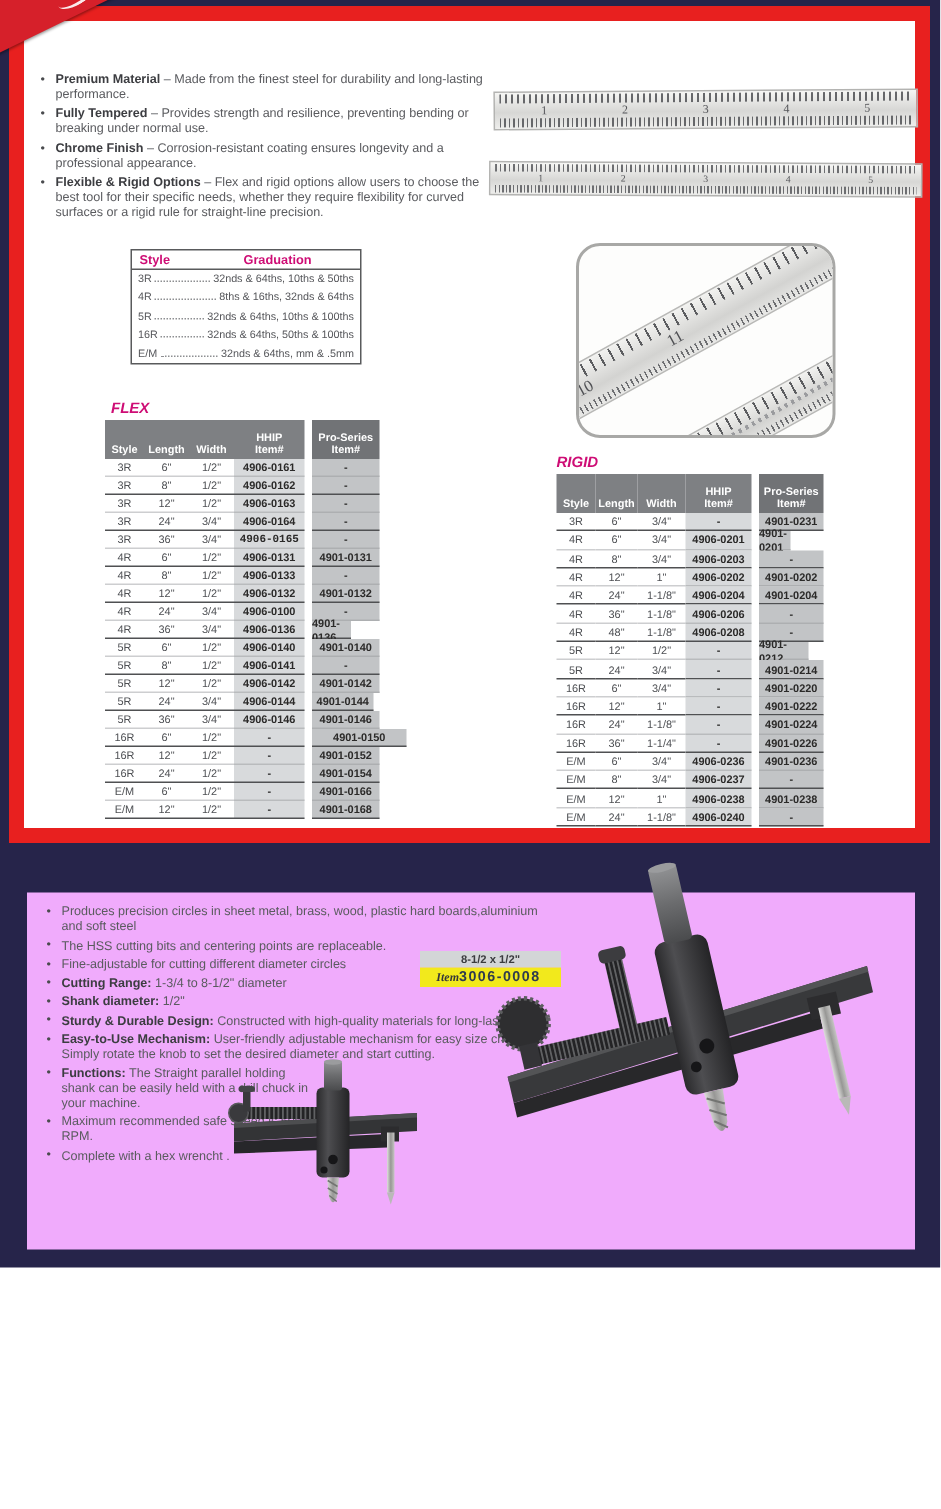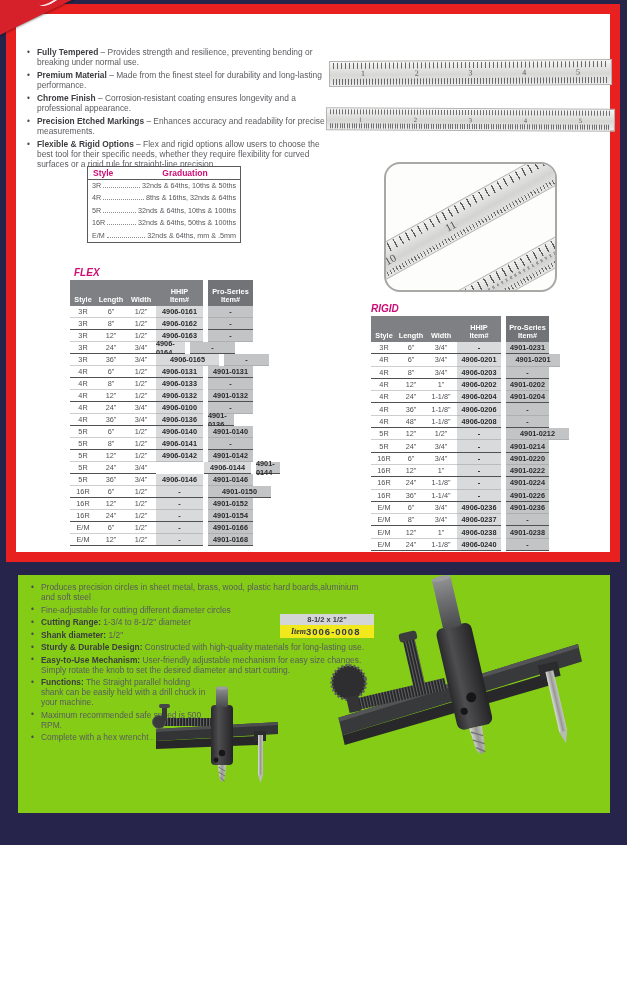--- a/index.html
+++ b/index.html
@@ -89,21 +89,21 @@
   .cell.pro{background:#c2c4c6;font-weight:bold;color:#2b2a29;border-bottom-color:#adafb1;}
   .cell.gapc{background:transparent;border-bottom:none;}
   .srow.heavy .cell{border-bottom:1px solid #4f5052;}
   .srow.heavy .cell.gapc{border-bottom:none;}
 
   
   #bar2{position:absolute;left:18px;top:571px;width:600px;height:24px;z-index:3;
         background:linear-gradient(90deg,#0d4a9a,#1d63c2 55%,#1a5db8);}
   #bar2 .ttl{display:inline-block;color:#fff;font-weight:bold;font-style:italic;font-size:15px;
              line-height:24px;padding-left:26px;letter-spacing:-.2px;transform:scaleX(.93);transform-origin:left center;white-space:nowrap;}
-  #panel2{position:absolute;left:18px;top:575px;width:592px;height:238px;background:#84cc16;z-index:3;}
+  #panel2{position:absolute;left:18px;top:595px;width:592px;height:238px;background:#f0abfc;z-index:3;}
   #bullets2{left:10px;top:7px;width:340px;}
   #bullets2 .bul{margin-bottom:2.5px;}
   #bullets2 .bul.narrow{width:170px;}
 
   
   #itembox{position:absolute;left:262px;top:39px;width:94px;z-index:4;}
   .ib-size{height:11px;line-height:11px;background:#d3d5d7;text-align:center;font-weight:bold;
            font-size:7.5px;color:#3a3b3e;}
   .ib-row{display:flex;height:13px;background:#f2e91c;}
   .ib-label{width:26px;padding-left:5px;box-sizing:border-box;font-style:italic;font-weight:bold;
@@ -120,24 +120,23 @@
 <div id="page">
   <div class="navy-backdrop"></div>
 
   <div id="ribbon">
       <span class="rb-swoosh"></span>
     </div>
 
   <div id="frame1">
 
     <div id="bullets1" class="bullets">
+        <div class="bul"><span class="lead">Premium Material</span><span> – Made from the finest steel for durability and long-lasting performance.</span></div>
         <div class="bul"><span class="lead">Fully Tempered</span><span> – Provides strength and resilience, preventing bending or breaking under normal use.</span></div>
-        <div class="bul"><span class="lead">Premium Material</span><span> – Made from the finest steel for durability and long-lasting performance.</span></div>
         <div class="bul"><span class="lead">Chrome Finish</span><span> – Corrosion-resistant coating ensures longevity and a professional appearance.</span></div>
-        <div class="bul"><span class="lead">Precision Etched Markings</span><span> – Enhances accuracy and readability for precise measurements.</span></div>
         <div class="bul"><span class="lead">Flexible &amp; Rigid Options</span><span> – Flex and rigid options allow users to choose the best tool for their specific needs, whether they require flexibility for curved surfaces or a rigid rule for straight-line precision.</span></div>
       </div>
 
     <div id="ruler1" class="ruler">
       <div class="ticks-top"></div>
       <div class="ticks-bot"></div>
       <div class="rnums" id="r1nums">
           <span>1</span>
           <span>2</span>
           <span>3</span>
@@ -250,29 +249,29 @@
           <div class="cell" style="width: 30px;">12"</div>
           <div class="cell" style="width: 30px;">1/2"</div>
           <div class="cell item" style="width: 47px;">4906-0163</div>
           <div class="cell gapc" style="width: 5px;"></div>
           <div class="cell pro" style="width: 45px;">-</div>
         </div>
         <div class="srow heavy">
           <div class="cell" style="width: 26px;">3R</div>
           <div class="cell" style="width: 30px;">24"</div>
           <div class="cell" style="width: 30px;">3/4"</div>
-          <div class="cell item" style="width: 29px;">4906-0164</div>
+          <div class="cell item" style="width: 47px;">4906-0164</div>
           <div class="cell gapc" style="width: 5px;"></div>
           <div class="cell pro" style="width: 45px;">-</div>
         </div>
         <div class="srow">
           <div class="cell" style="width: 26px;">3R</div>
           <div class="cell" style="width: 30px;">36"</div>
           <div class="cell" style="width: 30px;">3/4"</div>
-          <div class="cell item" style="width: 63px;">4906-0165</div>
+          <div class="cell item" style="width: 47px; font-family: Liberation Mono, monospace;">4906-0165</div>
           <div class="cell gapc" style="width: 5px;"></div>
           <div class="cell pro" style="width: 45px;">-</div>
         </div>
         <div class="srow heavy">
           <div class="cell" style="width: 26px;">4R</div>
           <div class="cell" style="width: 30px;">6"</div>
           <div class="cell" style="width: 30px;">1/2"</div>
           <div class="cell item" style="width: 47px;">4906-0131</div>
           <div class="cell gapc" style="width: 5px;"></div>
           <div class="cell pro" style="width: 45px;">4901-0131</div>
@@ -330,23 +329,23 @@
           <div class="cell" style="width: 30px;">12"</div>
           <div class="cell" style="width: 30px;">1/2"</div>
           <div class="cell item" style="width: 47px;">4906-0142</div>
           <div class="cell gapc" style="width: 5px;"></div>
           <div class="cell pro" style="width: 45px;">4901-0142</div>
         </div>
         <div class="srow heavy">
           <div class="cell" style="width: 26px;">5R</div>
           <div class="cell" style="width: 30px;">24"</div>
           <div class="cell" style="width: 30px;">3/4"</div>
-          <div class="cell item" style="width: 47px; margin-left: 48px;">4906-0144</div>
-          <div class="cell gapc" style="width: 5px;"></div>
-          <div class="cell pro" style="width: 24px;">4901-0144</div>
+          <div class="cell item" style="width: 47px;">4906-0144</div>
+          <div class="cell gapc" style="width: 5px;"></div>
+          <div class="cell pro" style="width: 41px;">4901-0144</div>
         </div>
         <div class="srow">
           <div class="cell" style="width: 26px;">5R</div>
           <div class="cell" style="width: 30px;">36"</div>
           <div class="cell" style="width: 30px;">3/4"</div>
           <div class="cell item" style="width: 47px;">4906-0146</div>
           <div class="cell gapc" style="width: 5px;"></div>
           <div class="cell pro" style="width: 45px;">4901-0146</div>
         </div>
         <div class="srow heavy">
@@ -420,21 +419,21 @@
           <div class="cell item" style="width: 44px;">-</div>
           <div class="cell gapc" style="width: 5px;"></div>
           <div class="cell pro" style="width: 43px;">4901-0231</div>
         </div>
         <div class="srow">
           <div class="cell" style="width: 26px;">4R</div>
           <div class="cell" style="width: 28px;">6"</div>
           <div class="cell" style="width: 32px;">3/4"</div>
           <div class="cell item" style="width: 44px;">4906-0201</div>
           <div class="cell gapc" style="width: 5px;"></div>
-          <div class="cell pro" style="width: 54px;">4901-0201</div>
+          <div class="cell pro" style="width: 21px;">4901-0201</div>
         </div>
         <div class="srow heavy">
           <div class="cell" style="width: 26px;">4R</div>
           <div class="cell" style="width: 28px;">8"</div>
           <div class="cell" style="width: 32px;">3/4"</div>
           <div class="cell item" style="width: 44px;">4906-0203</div>
           <div class="cell gapc" style="width: 5px;"></div>
           <div class="cell pro" style="width: 43px;">-</div>
         </div>
         <div class="srow">
@@ -468,21 +467,21 @@
           <div class="cell item" style="width: 44px;">4906-0208</div>
           <div class="cell gapc" style="width: 5px;"></div>
           <div class="cell pro" style="width: 43px;">-</div>
         </div>
         <div class="srow">
           <div class="cell" style="width: 26px;">5R</div>
           <div class="cell" style="width: 28px;">12"</div>
           <div class="cell" style="width: 32px;">1/2"</div>
           <div class="cell item" style="width: 44px;">-</div>
           <div class="cell gapc" style="width: 5px;"></div>
-          <div class="cell pro" style="width: 63px;">4901-0212</div>
+          <div class="cell pro" style="width: 33px;">4901-0212</div>
         </div>
         <div class="srow heavy">
           <div class="cell" style="width: 26px;">5R</div>
           <div class="cell" style="width: 28px;">24"</div>
           <div class="cell" style="width: 32px;">3/4"</div>
           <div class="cell item" style="width: 44px;">-</div>
           <div class="cell gapc" style="width: 5px;"></div>
           <div class="cell pro" style="width: 43px;">4901-0214</div>
         </div>
         <div class="srow">
@@ -549,20 +548,21 @@
           <div class="cell gapc" style="width: 5px;"></div>
           <div class="cell pro" style="width: 43px;">-</div>
         </div>
       </div>
   </div>
 
 
   <div id="panel2">
     <div id="bullets2" class="bullets">
         <div class="bul"><span class="lead"></span><span>Produces precision circles in sheet metal, brass, wood, plastic hard boards,aluminium and soft steel</span></div>
+        <div class="bul"><span class="lead"></span><span>The HSS cutting bits and centering points are replaceable.</span></div>
         <div class="bul"><span class="lead"></span><span>Fine-adjustable for cutting different diameter circles</span></div>
         <div class="bul"><span class="lead">Cutting Range:</span><span> 1-3/4 to 8-1/2" diameter</span></div>
         <div class="bul"><span class="lead">Shank diameter:</span><span> 1/2"</span></div>
         <div class="bul"><span class="lead">Sturdy &amp; Durable Design:</span><span> Constructed with high-quality materials for long-lasting use.</span></div>
         <div class="bul"><span class="lead">Easy-to-Use Mechanism:</span><span> User-friendly adjustable mechanism for easy size changes. Simply rotate the knob to set the desired diameter and start cutting.</span></div>
         <div class="bul narrow"><span class="lead">Functions:</span><span> The Straight parallel holding shank can be easily held with a drill chuck in your machine.</span></div>
         <div class="bul narrow"><span class="lead"></span><span>Maximum recommended safe speed is 500 RPM.</span></div>
         <div class="bul narrow"><span class="lead"></span><span>Complete with a hex wrencht .</span></div>
       </div>
 

